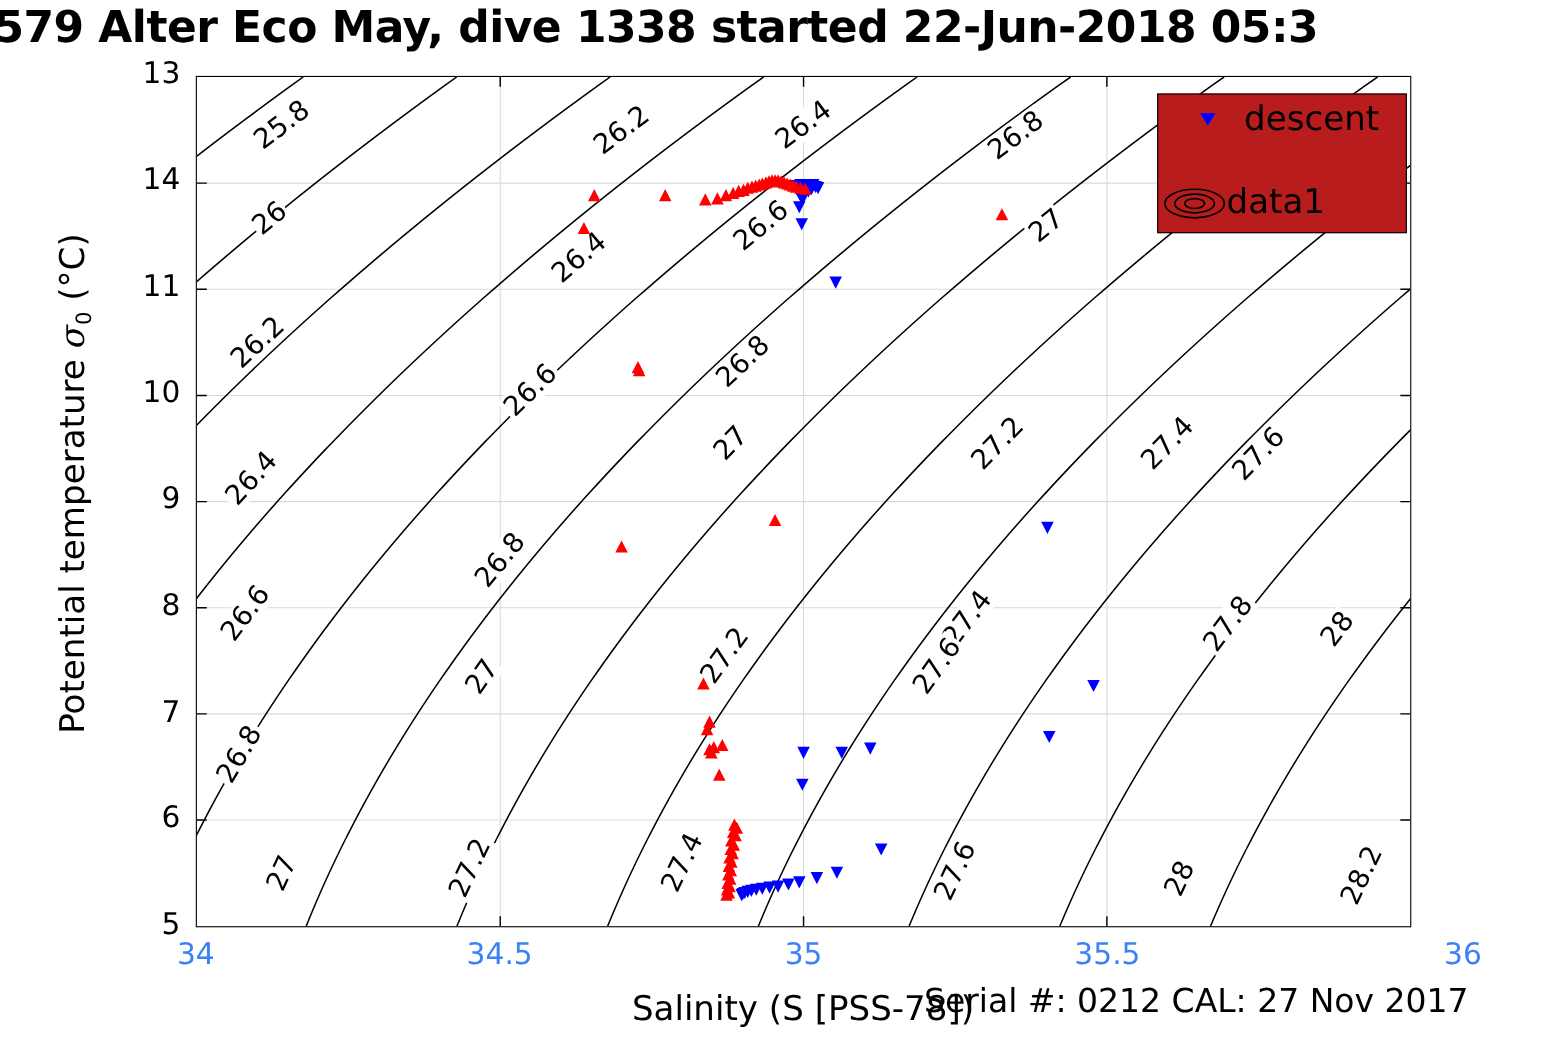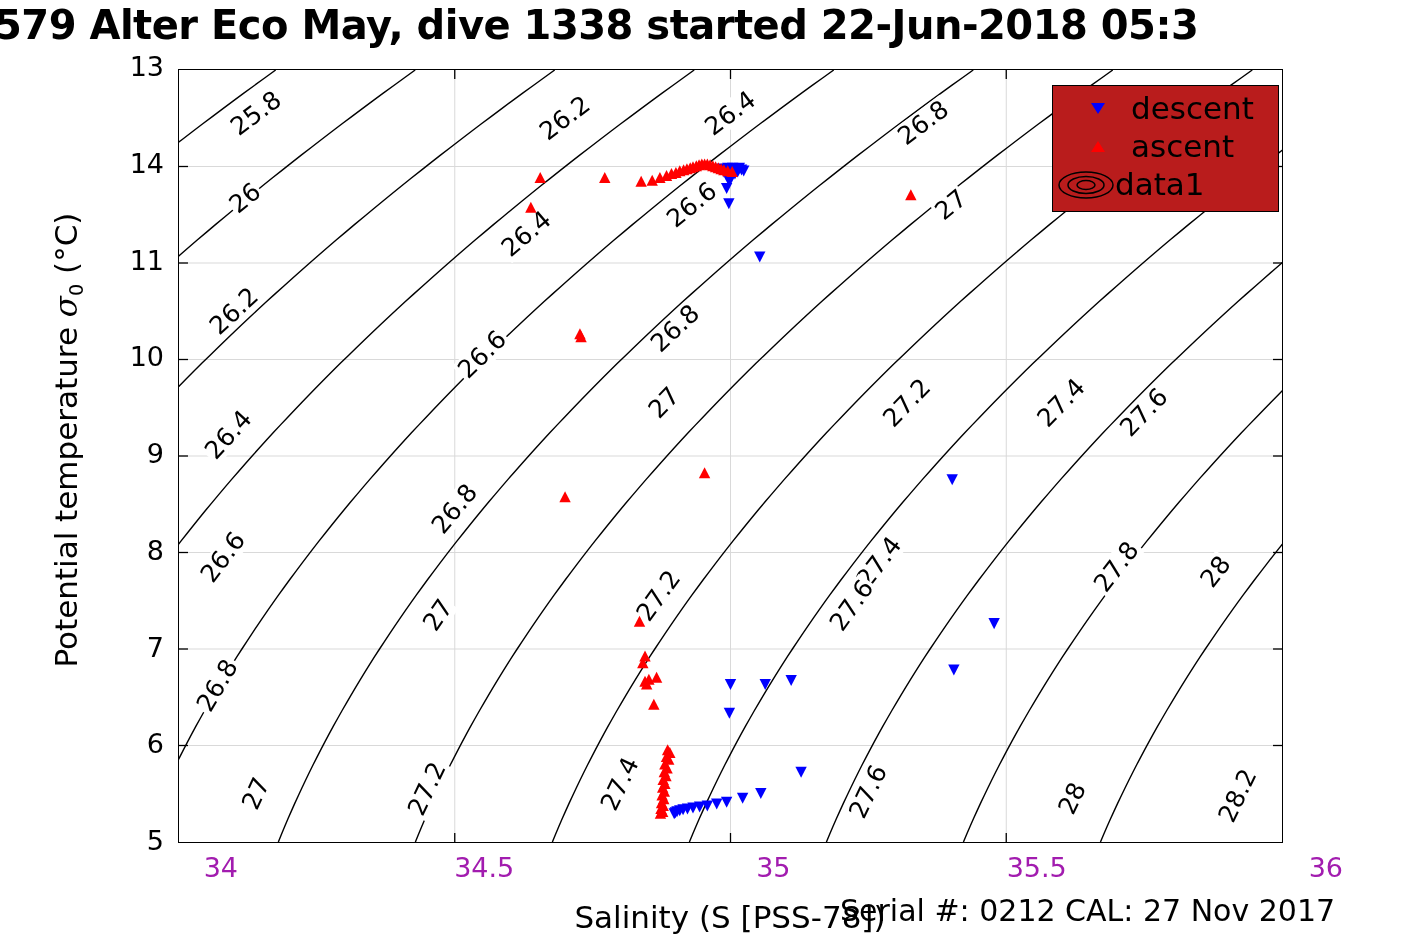--- a/index.html
+++ b/index.html
@@ -22,22 +22,22 @@
     border:1.3px solid #000;
     box-sizing:border-box; background:#fff;
   }
   #svgwrap{position:absolute;left:0;top:0;width:100%;height:100%;}
   .ylab{
     position:absolute; text-align:right; width:60px;
     font-size:27px; color:#000000; white-space:nowrap;
     font-family:"DejaVu Sans",sans-serif;
   }
   .xlab{
-    position:absolute; text-align:right; width:120px;
-    font-size:27px; color:#a21caf; white-space:nowrap;
+    position:absolute; text-align:center; width:120px;
+    font-size:27px; color:#3b82f6; white-space:nowrap;
     font-family:"DejaVu Sans",sans-serif;
   }
 
   
   #ylabel{
     position:absolute; left:-212px; top:420px; width:560px;
     transform:rotate(-90deg); transform-origin:center center;
     text-align:center; font-size:31px; color:#000; white-space:nowrap;
     font-family:"DejaVu Sans",sans-serif;
   }
@@ -367,43 +367,37 @@
     <div class="ylab" style="left: 104px; top: 341.25px;">10</div>
     <div class="ylab" style="left: 104px; top: 438px;">9</div>
     <div class="ylab" style="left: 104px; top: 534.75px;">8</div>
     <div class="ylab" style="left: 104px; top: 631.5px;">7</div>
     <div class="ylab" style="left: 104px; top: 728.25px;">6</div>
     <div class="ylab" style="left: 104px; top: 825px;">5</div>
     <div class="xlab" style="left: 118px; top: 852px;">34</div>
     <div class="xlab" style="left: 394.25px; top: 852px;">34.5</div>
     <div class="xlab" style="left: 670.5px; top: 852px;">35</div>
     <div class="xlab" style="left: 946.75px; top: 852px;">35.5</div>
-    <div class="xlab" style="left: 1223px; top: 852px;">36</div>
+    <div class="xlab" style="left: 1270px; top: 852px;">36</div>
   </div>
 
 <div id="ylabel">
   <span>Potential temperature </span><span class="sig">σ</span><span class="sub">0</span><span> (°C)</span>
 </div>
 
 <div id="xlabel">Salinity (S [PSS-78])</div>
 
 <div id="footer">Serial #: 0212  CAL: 27 Nov 2017</div>
 
 <div id="legend">
   <div class="legrow" style="top:3px;">
     <svg class="legmark" viewBox="0 0 34 39">
       <polygon points="17,25 10,14 24,14" fill="#0000ff"></polygon>
     </svg>
     <span class="legtxt">descent</span>
-  </div>
-  <div class="legrow" style="top:41px;">
-    <svg class="legmark" viewBox="0 0 34 39">
-      <polygon points="17,14 10,25 24,25" fill="#ff0000"></polygon>
-    </svg>
-    <span class="legtxt">ascent</span>
   </div>
   <div class="legrow" style="top:79px;">
     <svg class="legmark" viewBox="0 0 58 39" style="left:4px;width:58px;">
       <ellipse cx="29" cy="20" rx="27" ry="13" fill="none" stroke="#000" stroke-width="1.5"></ellipse>
       <ellipse cx="29" cy="20" rx="18" ry="8.5" fill="none" stroke="#000" stroke-width="1.5"></ellipse>
       <ellipse cx="29" cy="20" rx="9" ry="4.5" fill="none" stroke="#000" stroke-width="1.5"></ellipse>
     </svg>
     <span class="legtxt tight">data1</span>
   </div>
 </div>

